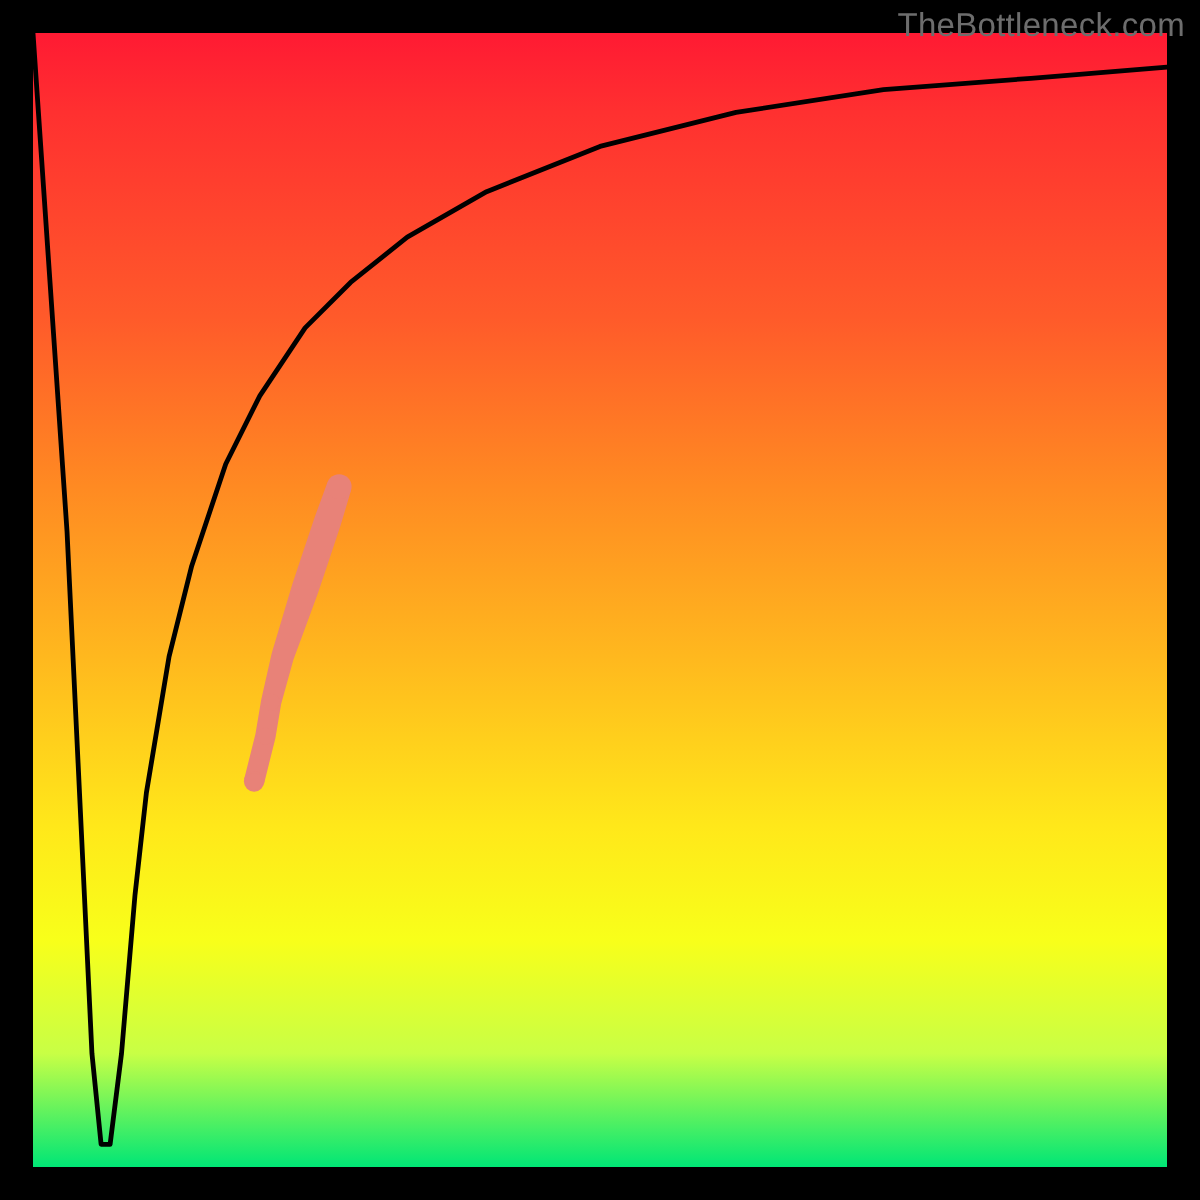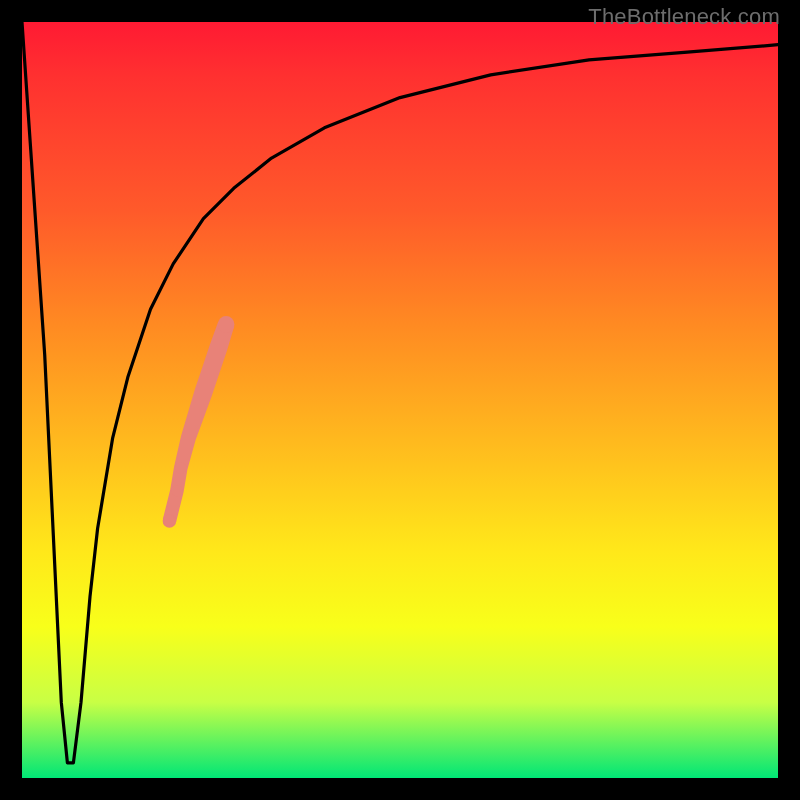--- a/index.html
+++ b/index.html
@@ -32,21 +32,21 @@
       #ffb81e 55%,
       #ffe81a 70%,
       #f8ff1a 80%,
       #c8ff45 90%,
       #00e676 100%
     );
   }
   .watermark {
     position: absolute;
     top: 4px;
-    right: 20px;
+    right: 10px;
     color: #6d6d6d;
     font-size: 22px;
     font-weight: 400;
     letter-spacing: 0.2px;
     pointer-events: none;
     user-select: none;
   }
   svg.curve {
     position: absolute;
     left: 22px;

